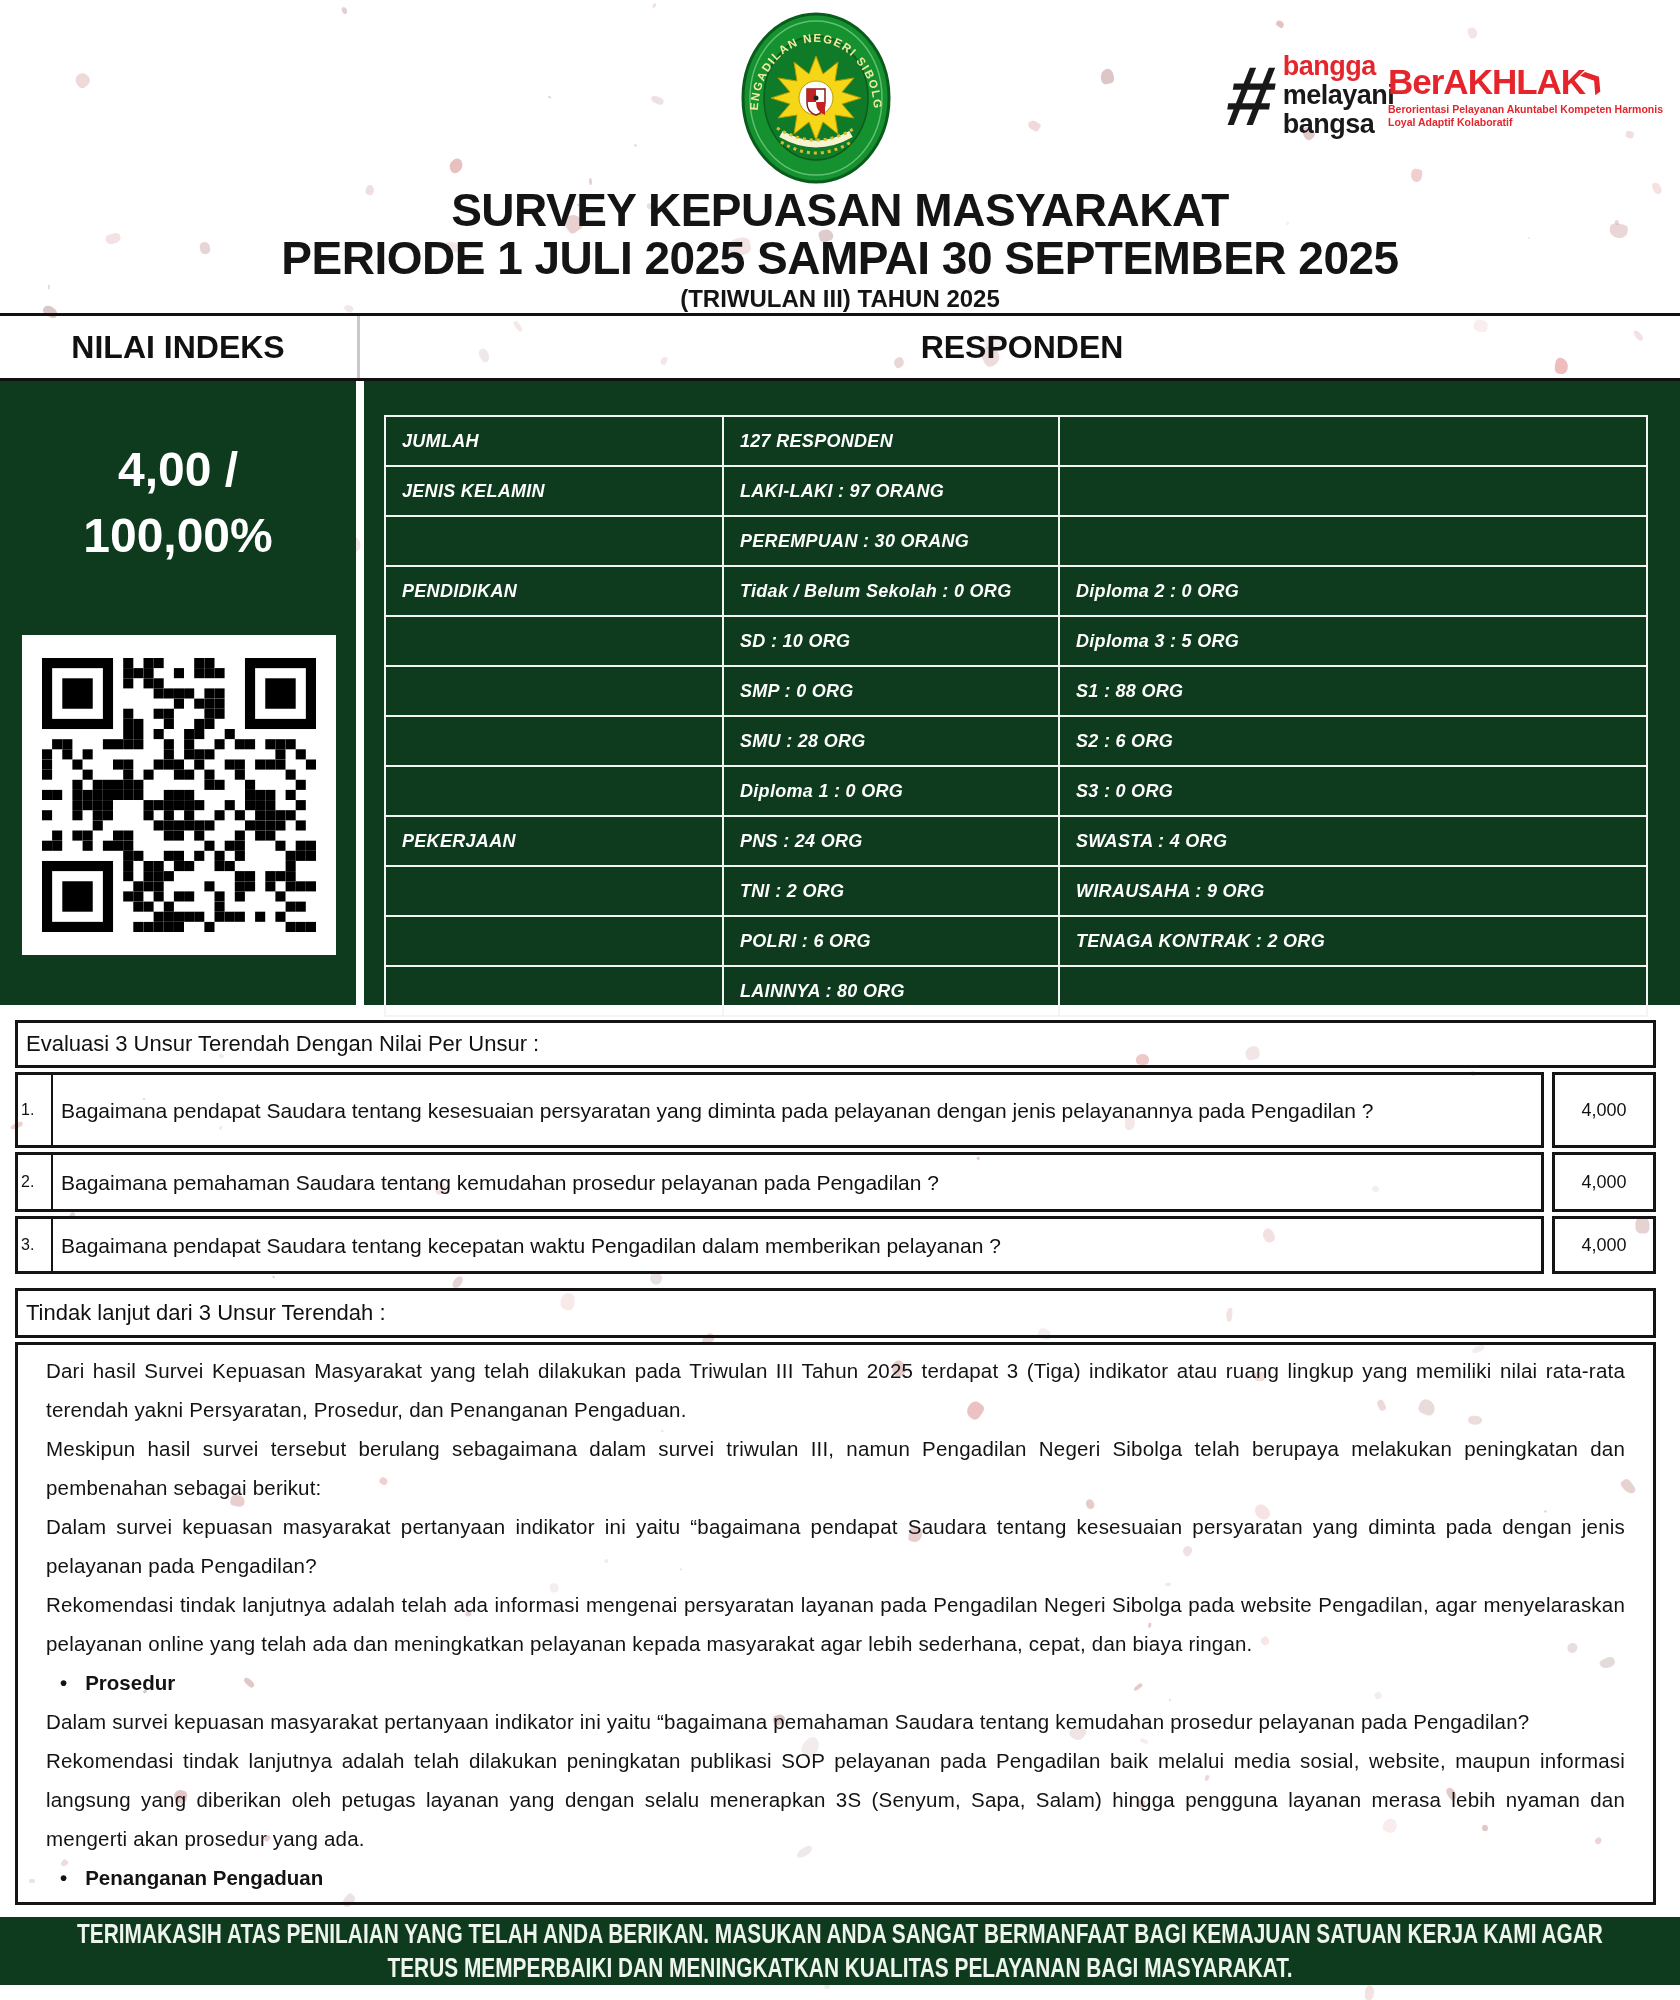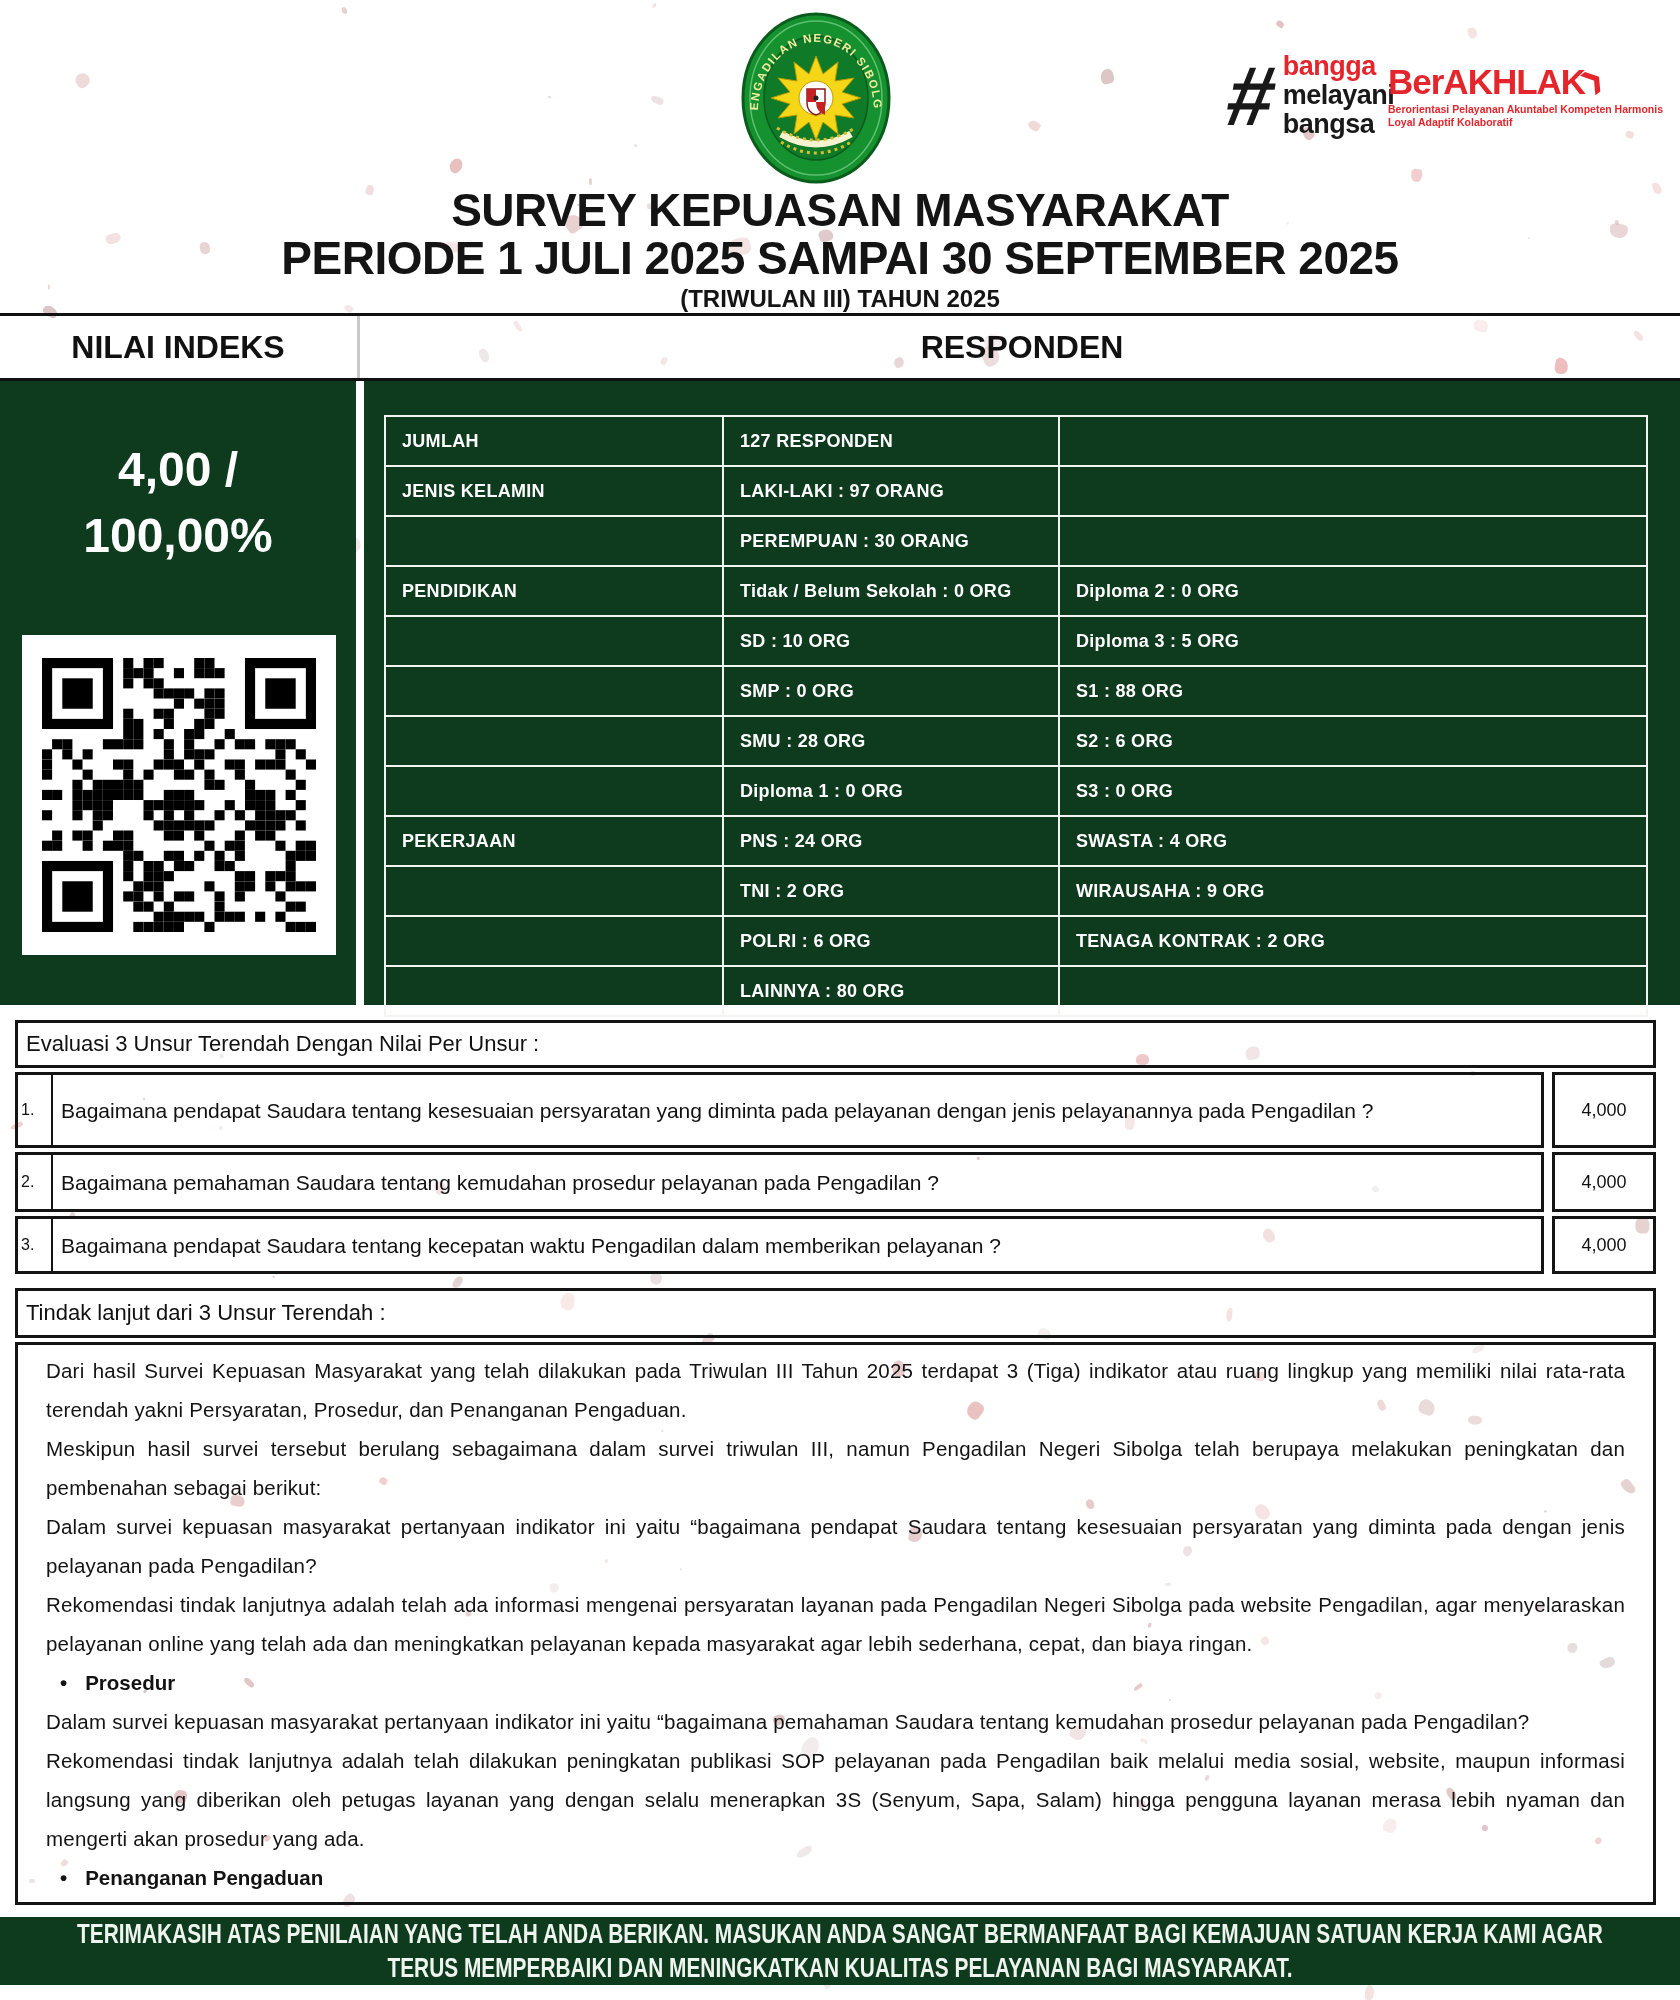--- a/index.html
+++ b/index.html
@@ -30,21 +30,21 @@
   .rule{left:0;width:1680px;height:3px;background:#111;}
   .band-head{left:0;top:316px;width:1680px;height:62px;text-align:center;}
   .nilai-head{position:absolute;left:0;top:0;width:356px;height:62px;display:flex;align-items:center;justify-content:center;
     font-size:32px;font-weight:800;color:#111;}
   .head-divider{position:absolute;left:357px;top:0;width:3px;height:62px;background:#c9c9c9;}
   .resp-head{position:absolute;left:364px;top:0;width:1316px;height:62px;display:flex;align-items:center;justify-content:center;
     font-size:32px;font-weight:800;color:#111;}
 
   
   .green-left{left:0;top:381px;width:356px;height:624px;background:#0e3a1d;}
-  .green-right{left:364px;top:381px;width:1316px;height:624px;background:#0e3a1d;}
+  .green-right{left:364px;top:381px;width:1316px;height:624px;background:#0e3a1d;font-style:italic;}
   .score{position:absolute;left:0;top:56px;width:356px;text-align:center;color:#fff;
     font-size:48px;font-weight:800;line-height:66px;}
   .qr-box{position:absolute;left:22px;top:254px;width:314px;height:320px;background:#fff;
     display:flex;align-items:center;justify-content:center;}
   .resp-table{position:absolute;left:20px;top:34px;border-collapse:collapse;}
   .resp-table td{
     border:2px solid #f2f5f1;height:48px;color:#fff;font-weight:700;font-size:18px;
     padding:0 0 0 16px;letter-spacing:0.3px;white-space:nowrap;
   }
   .resp-table td.c1{width:320px;}

